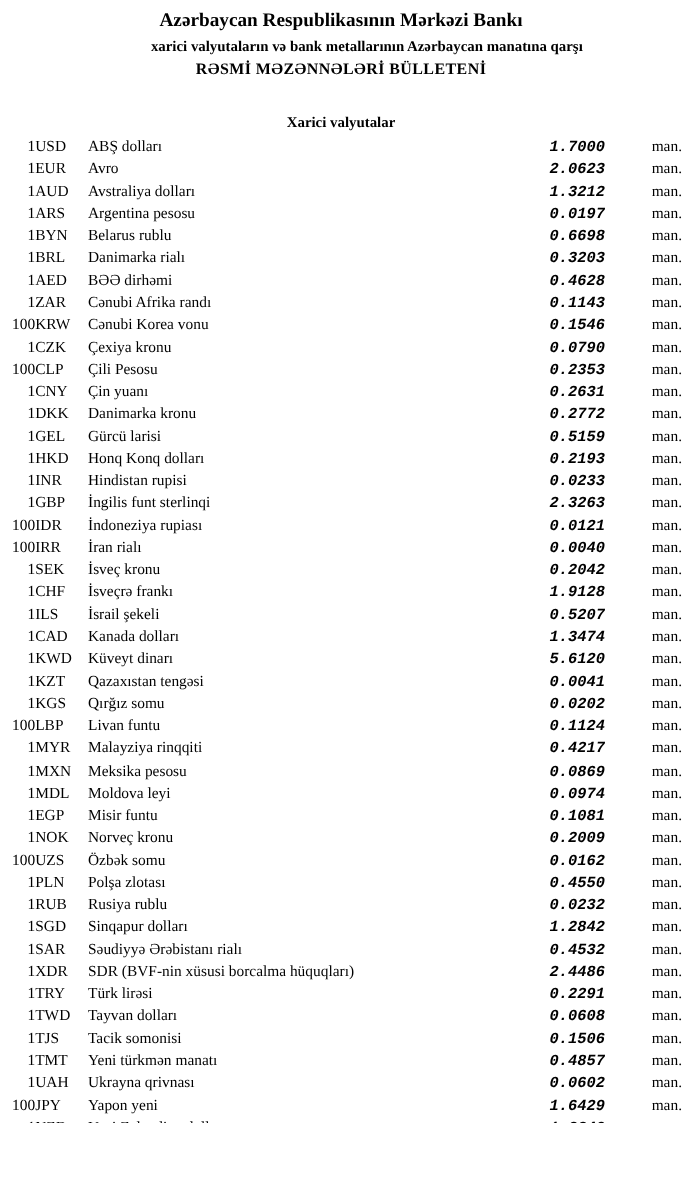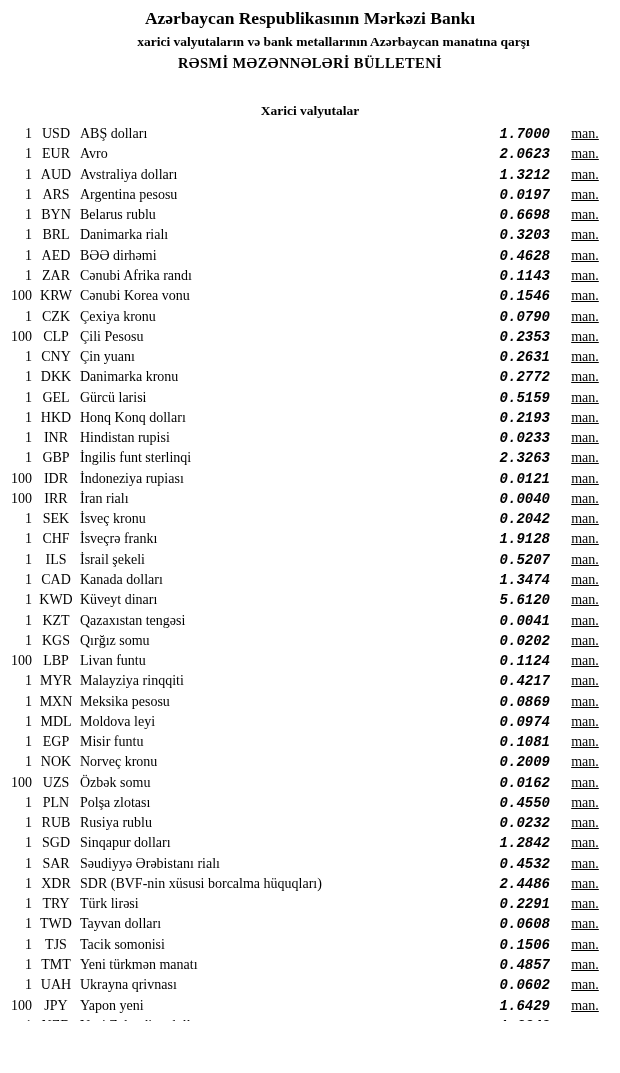--- a/index.html
+++ b/index.html
@@ -57,24 +57,24 @@
   }
   table.rates td {
     font-size: 14px;
     height: 20.28px;
     padding: 0;
     vertical-align: middle;
     white-space: nowrap;
     overflow: hidden;
   }
   td.c-nominal { width: 32px; text-align: right; }
-  td.c-code    { width: 48px; text-align: center; }
+  td.c-code    { width: 48px; }
   td.c-name    { padding-left: 8px; text-align: left; }
   td.c-rate    { width: 80px; text-align: right; font-weight: bold; font-style: italic; font-family: Liberation Mono, monospace; }
-  td.c-unit    { width: 70px; text-align: center; padding-left: 8px; padding-right: 28px; text-decoration: underline; }
+  td.c-unit    { width: 70px; text-align: right; padding-left: 8px; padding-right: 28px; }
 </style>
 </head>
 <body>
 
 <div class="page">
 
   <div class="header">
     <div class="doc-title">Azərbaycan Respublikasının Mərkəzi Bankı</div>
     <div class="subtitle-line">xarici valyutaların və bank metallarının Azərbaycan manatına qarşı</div>
     <div class="bulletin-line">RƏSMİ MƏZƏNNƏLƏRİ BÜLLETENİ</div>

